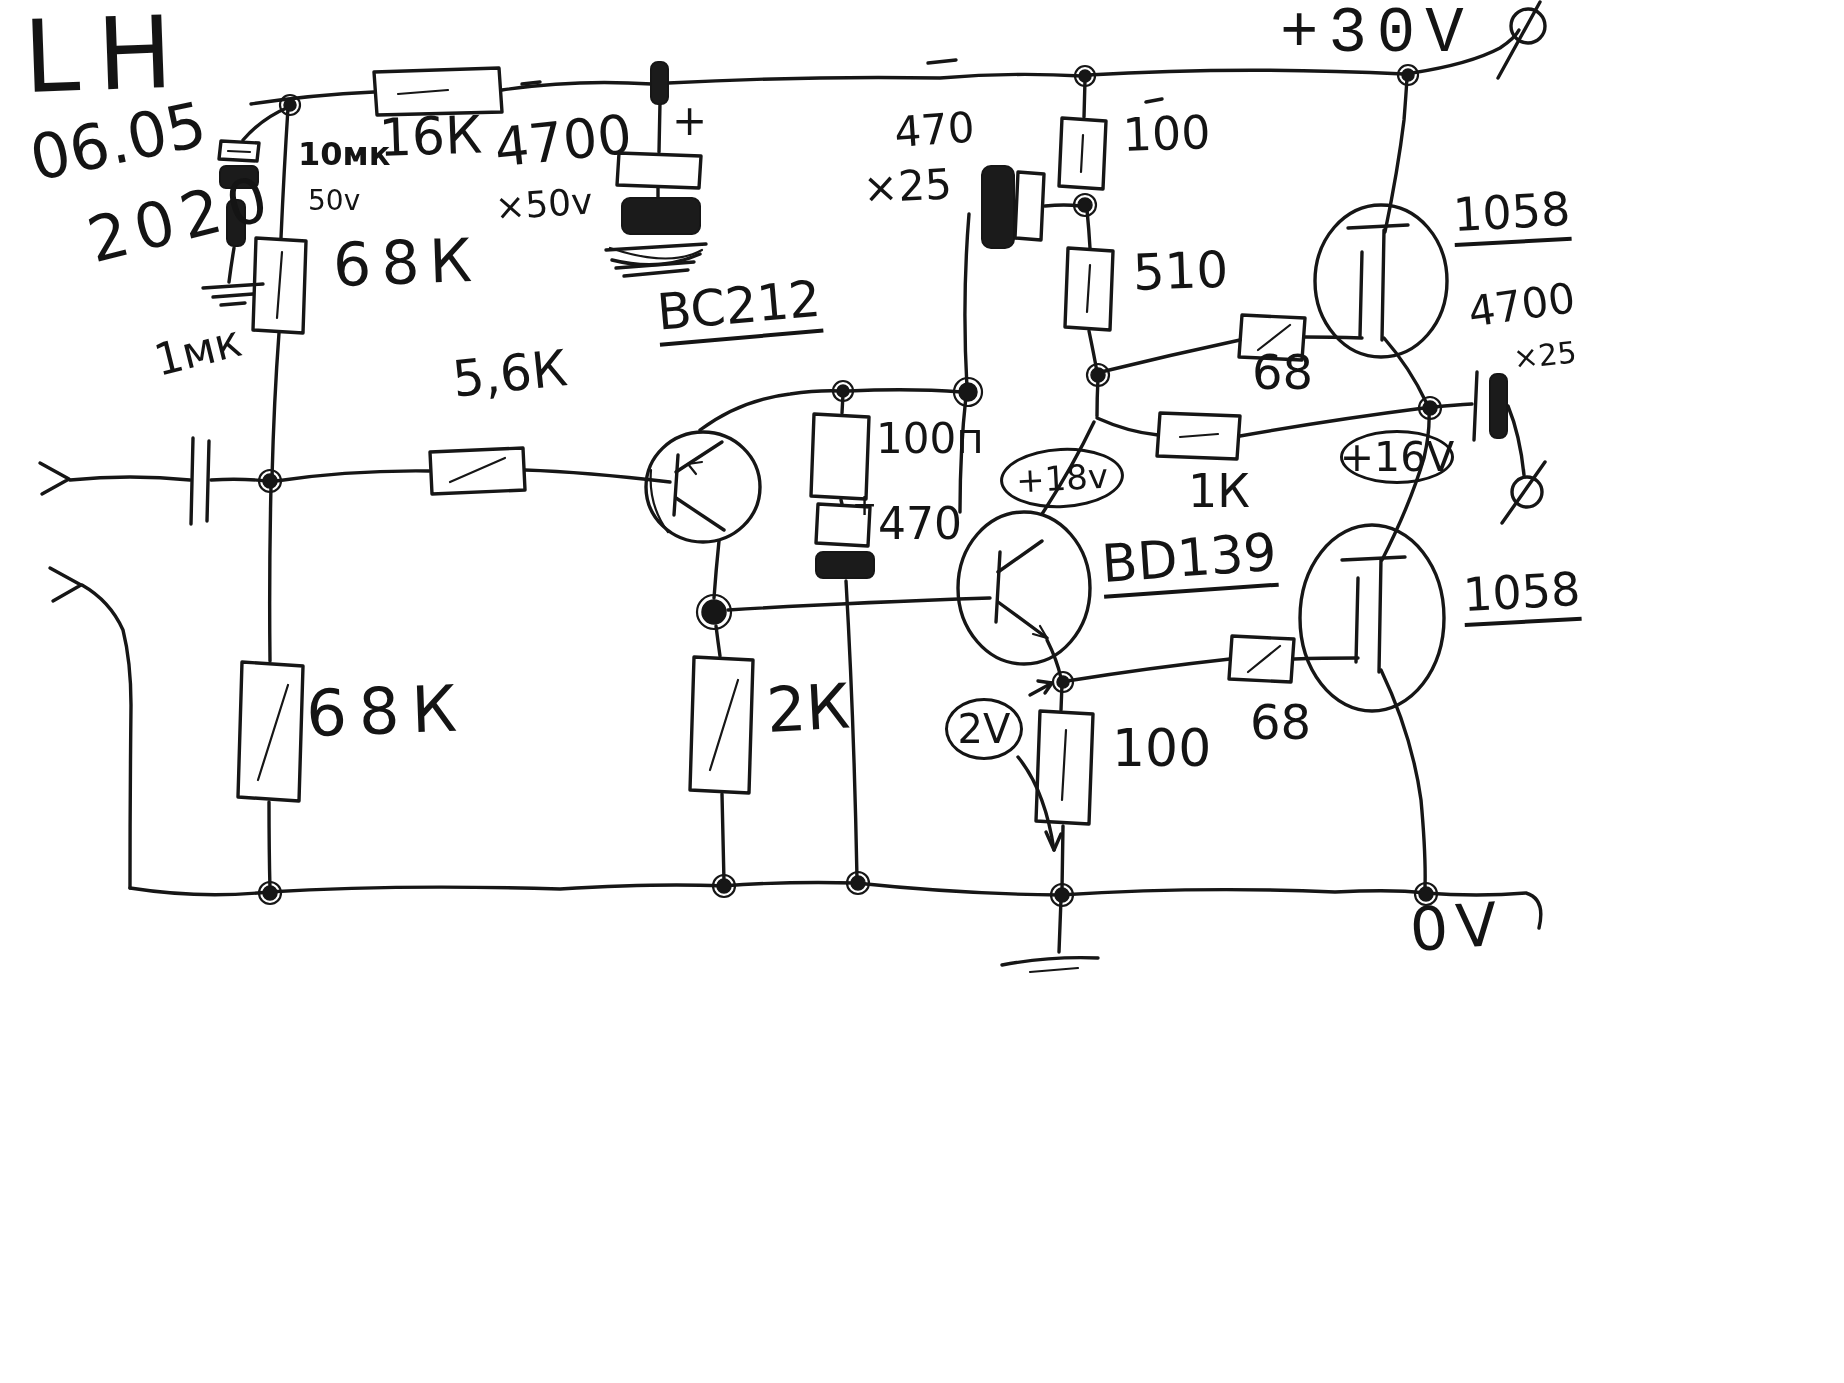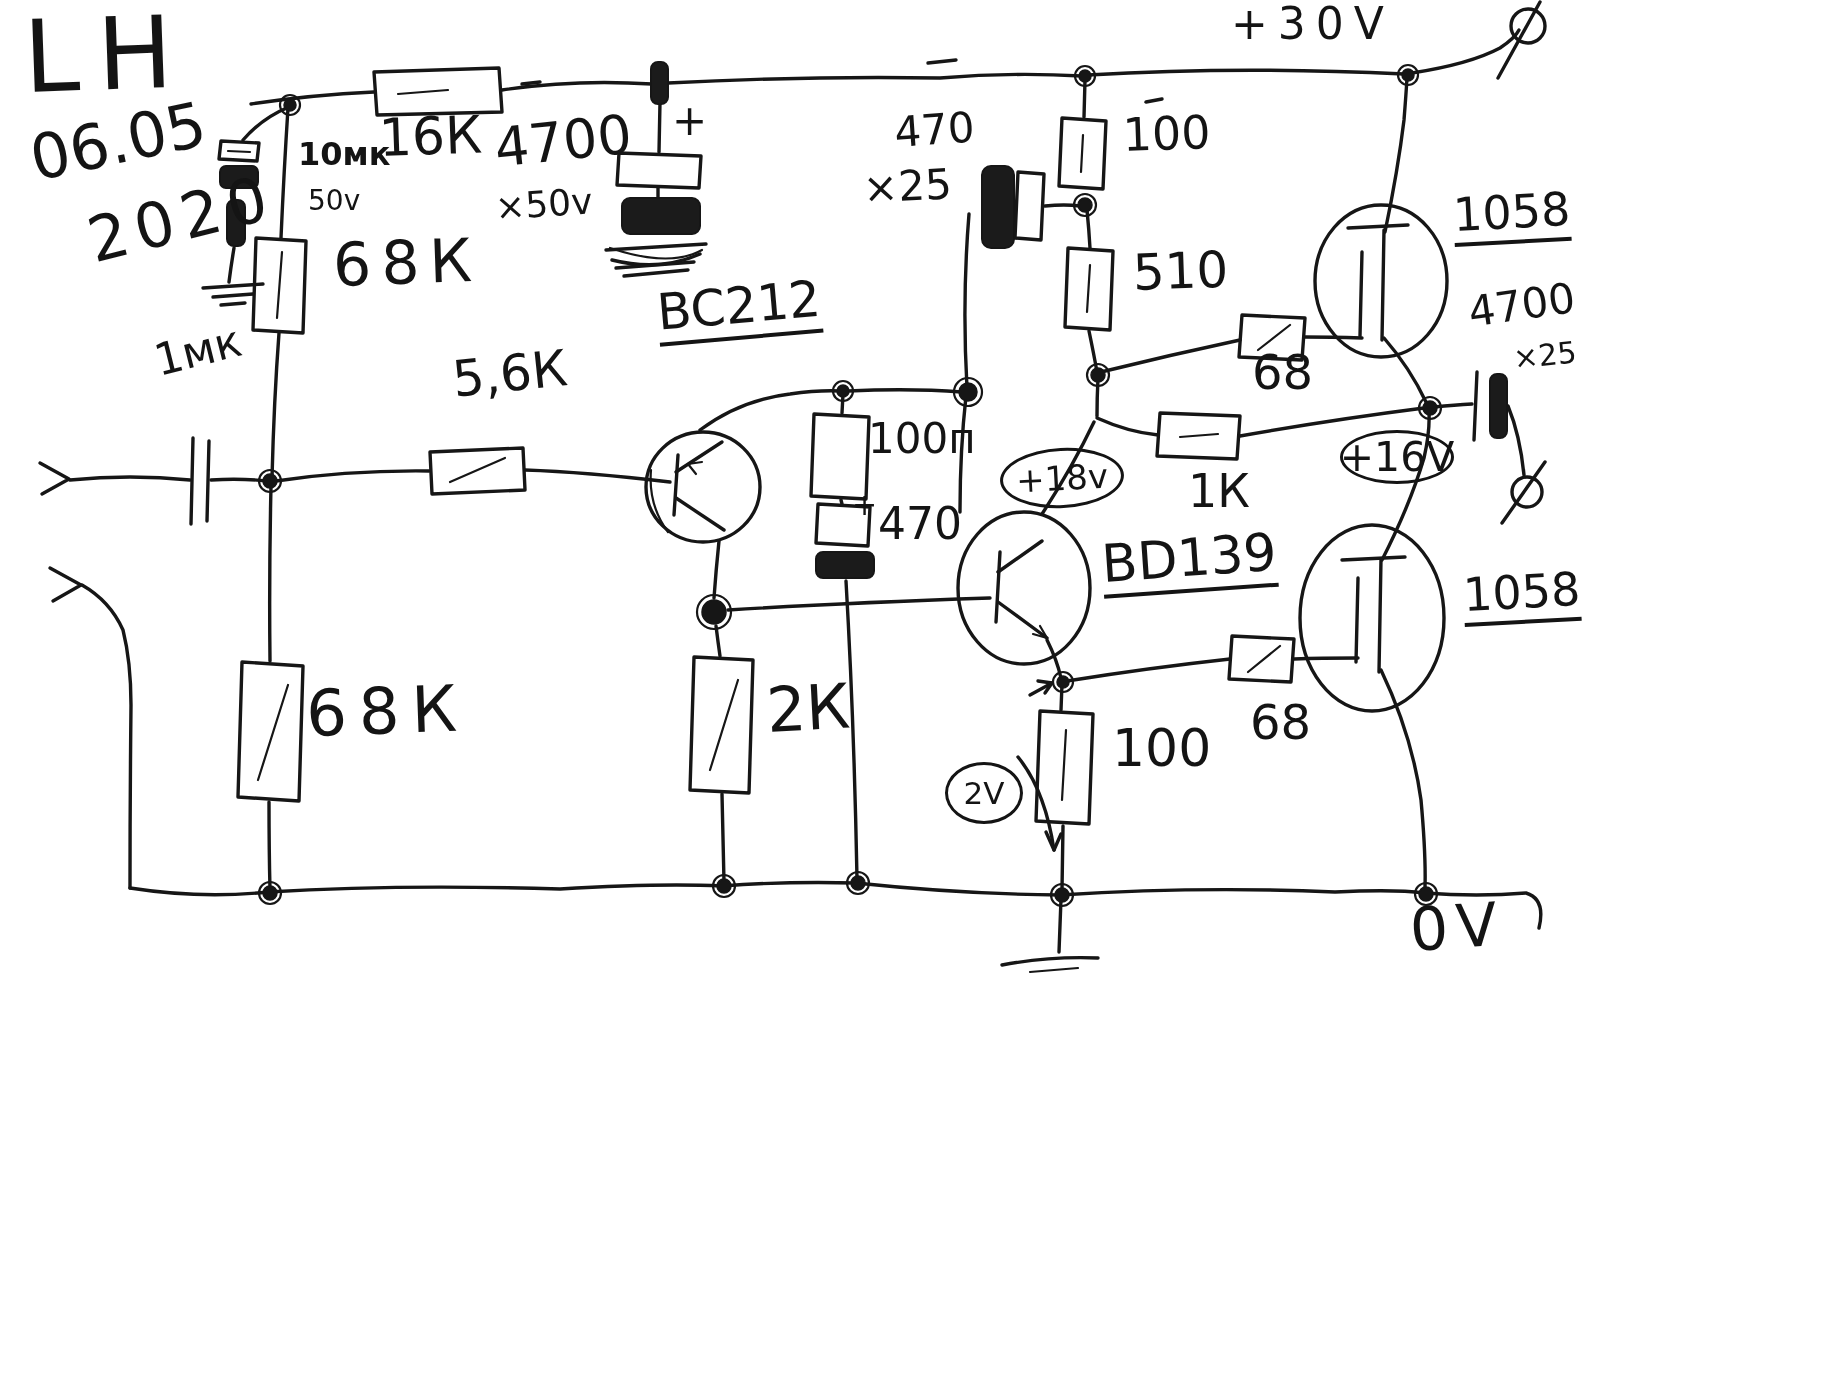--- a/index.html
+++ b/index.html
@@ -317,21 +317,21 @@
 
 <div class="lbl" style="left:1466px;top:292px;font-size:42px;transform:rotate(-8deg);">4700</div>
 <div class="lbl" style="left:1512px;top:344px;font-size:30px;transform:rotate(-6deg);">×25</div>
 
 <div class="lbl" style="left:1252px;top:348px;font-size:48px;">68</div>
 
 <div class="lbl" style="left:150px;top:340px;font-size:44px;transform:rotate(-14deg);">1мк</div>
 
 <div class="lbl" style="left:450px;top:355px;font-size:50px;transform:rotate(-6deg);">5,6К</div>
 
-<div class="lbl" style="left:868px;top:418px;font-size:42px;">100п</div>
+<div class="lbl" style="left:868px;top:418px;font-size:42px;padding-left:8px;">100п</div>
 
 <div class="badge" style="left:1000px;top:448px;width:118px;height:54px;font-size:34px;transform:rotate(-3deg);">
   <span>+18v</span>
 </div>
 
 <div class="lbl" style="left:1188px;top:468px;font-size:46px;">1К</div>
 
 <div class="badge" style="left:1340px;top:430px;width:108px;height:48px;font-size:41px;">
   <span>+16V</span>
 </div>
@@ -342,23 +342,23 @@
 <div class="lbl ul" style="left:1100px;top:538px;font-size:52px;transform:rotate(-4deg);">BD139</div>
 
 <div class="lbl ul" style="left:1462px;top:572px;font-size:46px;transform:rotate(-3deg);">1058</div>
 
 <div class="lbl" style="left:1250px;top:698px;font-size:48px;">68</div>
 
 <div class="lbl" style="left:305px;top:682px;font-size:64px;letter-spacing:12px;transform:rotate(-2deg);">68К</div>
 
 <div class="lbl" style="left:765px;top:680px;font-size:62px;transform:rotate(-3deg);">2К</div>
 
-<div class="badge" style="left:945px;top:762px;width:72px;height:56px;font-size:31px;">
+<div class="badge" style="left:945px;top:698px;width:72px;height:56px;font-size:40px;">
   <span>2V</span>
 </div>
 
 <div class="lbl" style="left:1112px;top:722px;font-size:52px;">100</div>
 
-<div class="lbl" style="left:1231px;top:2px;font-size:44px;letter-spacing:10px;">+30V</div>
+<div class="lbl" style="left:1280px;top:2px;font-size:64px;letter-spacing:10px;font-family:Liberation Mono, monospace;">+30V</div>
 
 <div class="lbl" style="left:1408px;top:900px;font-size:60px;letter-spacing:8px;transform:rotate(-4deg);">0V</div>
 
 </div>
 
 </body></html>

